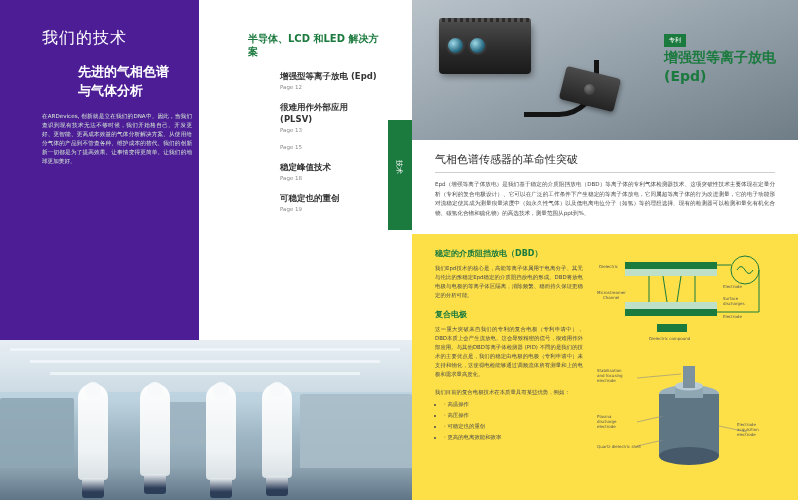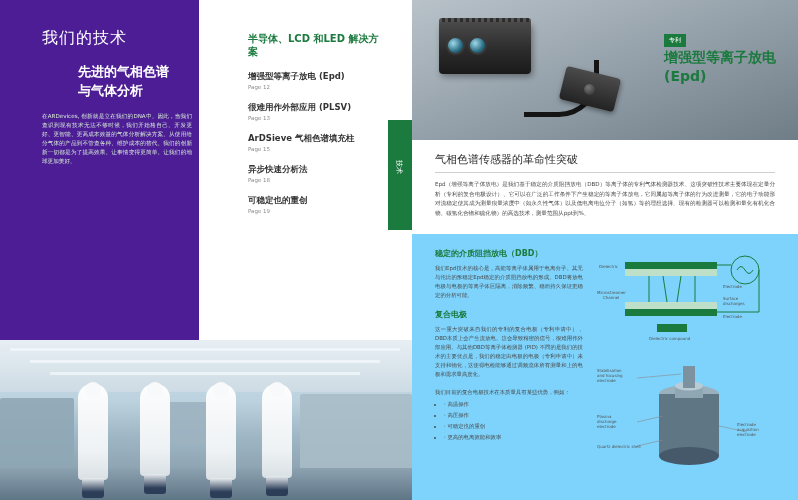--- a/index.html
+++ b/index.html
@@ -31,21 +31,21 @@
   }
 
   
   .toc{
     position:absolute;left:248px;top:32px;width:135px;
   }
   .toc-head{
     color:#1b7a3e;font-size:10px;font-weight:bold;margin-bottom:12px;
     line-height:13px;
   }
-  .toc-item{margin-bottom:11px;}
+  .toc-item{margin-bottom:11px;margin-left:32px;}
   .toc-item .t{
     color:#333333;font-size:8.5px;font-weight:bold;line-height:12px;
   }
   .toc-item .p{
     color:#8a8a8a;font-size:5.5px;margin-top:2px;
   }
 
   
   .spine{
     position:absolute;left:388px;top:120px;width:24px;height:110px;
@@ -153,21 +153,21 @@
     position:absolute;left:23px;top:172px;width:340px;height:1px;background:#cfcfcf;
   }
   .sec-body{
     position:absolute;left:23px;top:180px;width:340px;
     color:#4a4a4a;font-size:5.6px;line-height:9.5px;text-align:justify;
   }
 
   
   .lower{
     position:absolute;left:0;top:234px;width:386px;height:266px;
-    background:#7dd3fc;
+    background:#fde047;
   }
   .col-left{position:absolute;left:23px;top:14px;width:148px;}
   .h-green{color:#1b7a3e;font-size:8px;font-weight:bold;margin-bottom:5px;}
   .p-sm{color:#4a4a4a;font-size:5.4px;line-height:9px;text-align:justify;margin-bottom:9px;}
   .bullets{margin:0;padding-left:9px;color:#4a4a4a;font-size:5.4px;line-height:9px;}
   .bullets li{margin-bottom:2px;}
 
   
   .diag1{
     position:absolute;left:185px;top:18px;width:180px;height:92px;
@@ -192,25 +192,24 @@
 
     <div class="toc-item">
       <div class="t">增强型等离子放电 (Epd)</div>
       <div class="p">Page 12</div>
     </div>
     <div class="toc-item">
       <div class="t">很难用作外部应用 (PLSV)</div>
       <div class="p">Page 13</div>
     </div>
     <div class="toc-item">
-      <div class="t">ArDSieve 气相色谱填充柱</div>
       <div class="p">Page 15</div>
     </div>
     <div class="toc-item">
-      <div class="t">异步快速分析法</div>
+      <div class="t">稳定峰值技术</div>
       <div class="p">Page 18</div>
     </div>
     <div class="toc-item">
       <div class="t">可稳定也的重创</div>
       <div class="p">Page 19</div>
     </div>
   </div>
 
   <div class="spine">
     <span>技术</span>

